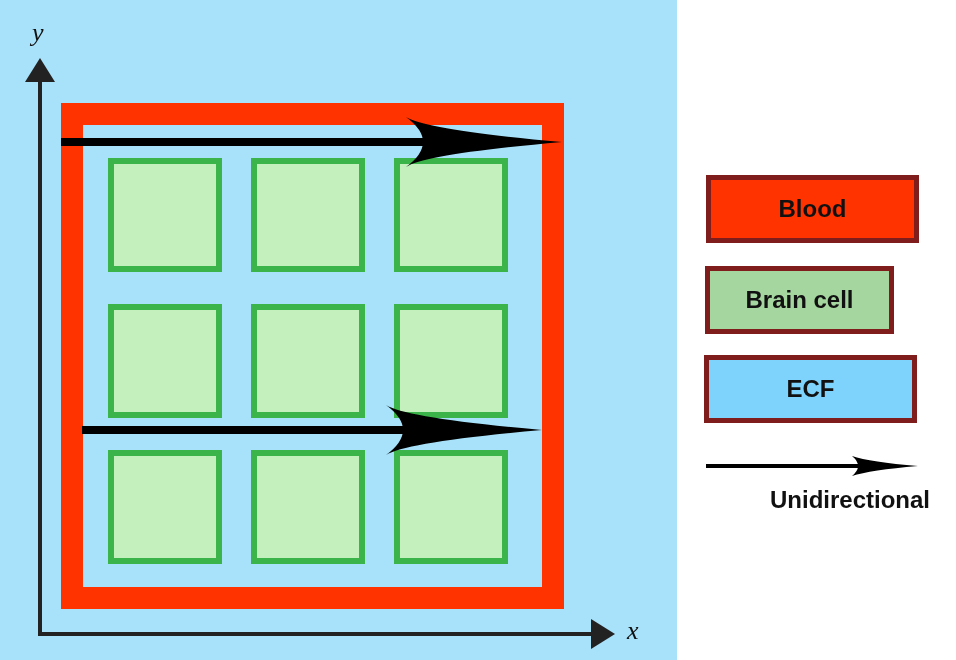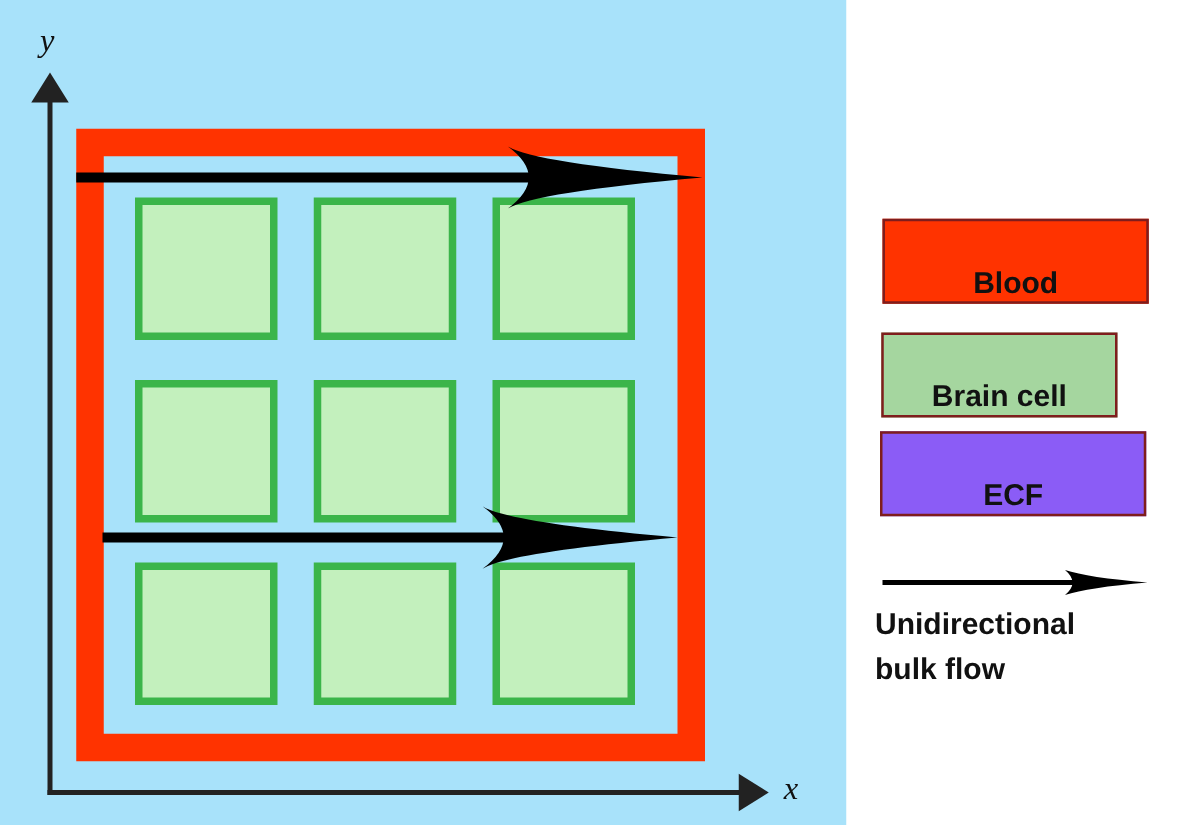--- a/index.html
+++ b/index.html
@@ -1,20 +1,20 @@
 <!DOCTYPE html>
 <html><head>
   <meta charset="utf-8">
   <style>
     html, body { margin: 0; padding: 0; }
     body { width: 956px; height: 660px; position: relative; background: #ffffff; overflow: hidden; font-family: "Liberation Sans", sans-serif; }
     #diagram-bg { position: absolute; left: 0; top: 0; width: 677px; height: 660px; background: #a8e2fa; }
     svg#main { position: absolute; left: 0; top: 0; }
-    .legend-box { position: absolute; border: 2px solid #7f1d1d; box-sizing: border-box; display: flex; align-items: flex-end; justify-content: center; font-family: "Liberation Sans", sans-serif; font-weight: bold; font-size: 24px; color: #111; }
-    .legend-flow-label { position: absolute; left: 700px; top: 482px; width: 230px; text-align: left; font-family: "Liberation Sans", sans-serif; font-weight: bold; font-size: 24px; line-height: 36px; color: #111; }
+    .legend-box { position: absolute; border: 5px solid #7f1d1d; box-sizing: border-box; display: flex; align-items: center; justify-content: center; font-family: "Liberation Sans", sans-serif; font-weight: bold; font-size: 24px; color: #111; }
+    .legend-flow-label { position: absolute; left: 700px; top: 482px; width: 230px; text-align: right; font-family: "Liberation Sans", sans-serif; font-weight: bold; font-size: 24px; line-height: 36px; color: #111; }
     .axis-label { position: absolute; font-family: "Liberation Serif", serif; font-style: italic; font-size: 26px; color: #111; }
   </style>
 </head>
 <body>
 
 <div id="diagram-bg"></div>
 
 <svg id="main" width="956" height="660">
 
   <rect id="blood-frame" x="72" y="114" width="481" height="484" fill="none" stroke="#ff3300" stroke-width="22"></rect>
@@ -55,20 +55,19 @@
 
 <span class="axis-label" style="left:32px; top:18px;">y</span>
 <span class="axis-label" style="left:627px; top:616px;">x</span>
 
 <div class="legend-box" style="left:706px; top:175px; width:213px; height:68px; background:#ff3300;">
   <span>Blood</span>
 </div>
 <div class="legend-box" style="left:705px; top:266px; width:189px; height:68px; background:#a5d69f;">
   <span>Brain cell</span>
 </div>
-<div class="legend-box" style="left:704px; top:345px; width:213px; height:68px; background:#8b5cf6;">
+<div class="legend-box" style="left:704px; top:355px; width:213px; height:68px; background:#7dd3fc;">
   <span>ECF</span>
 </div>
 
 <div class="legend-flow-label">
   <div>Unidirectional</div>
-  <div>bulk flow</div>
 </div>
 
 </body></html>

